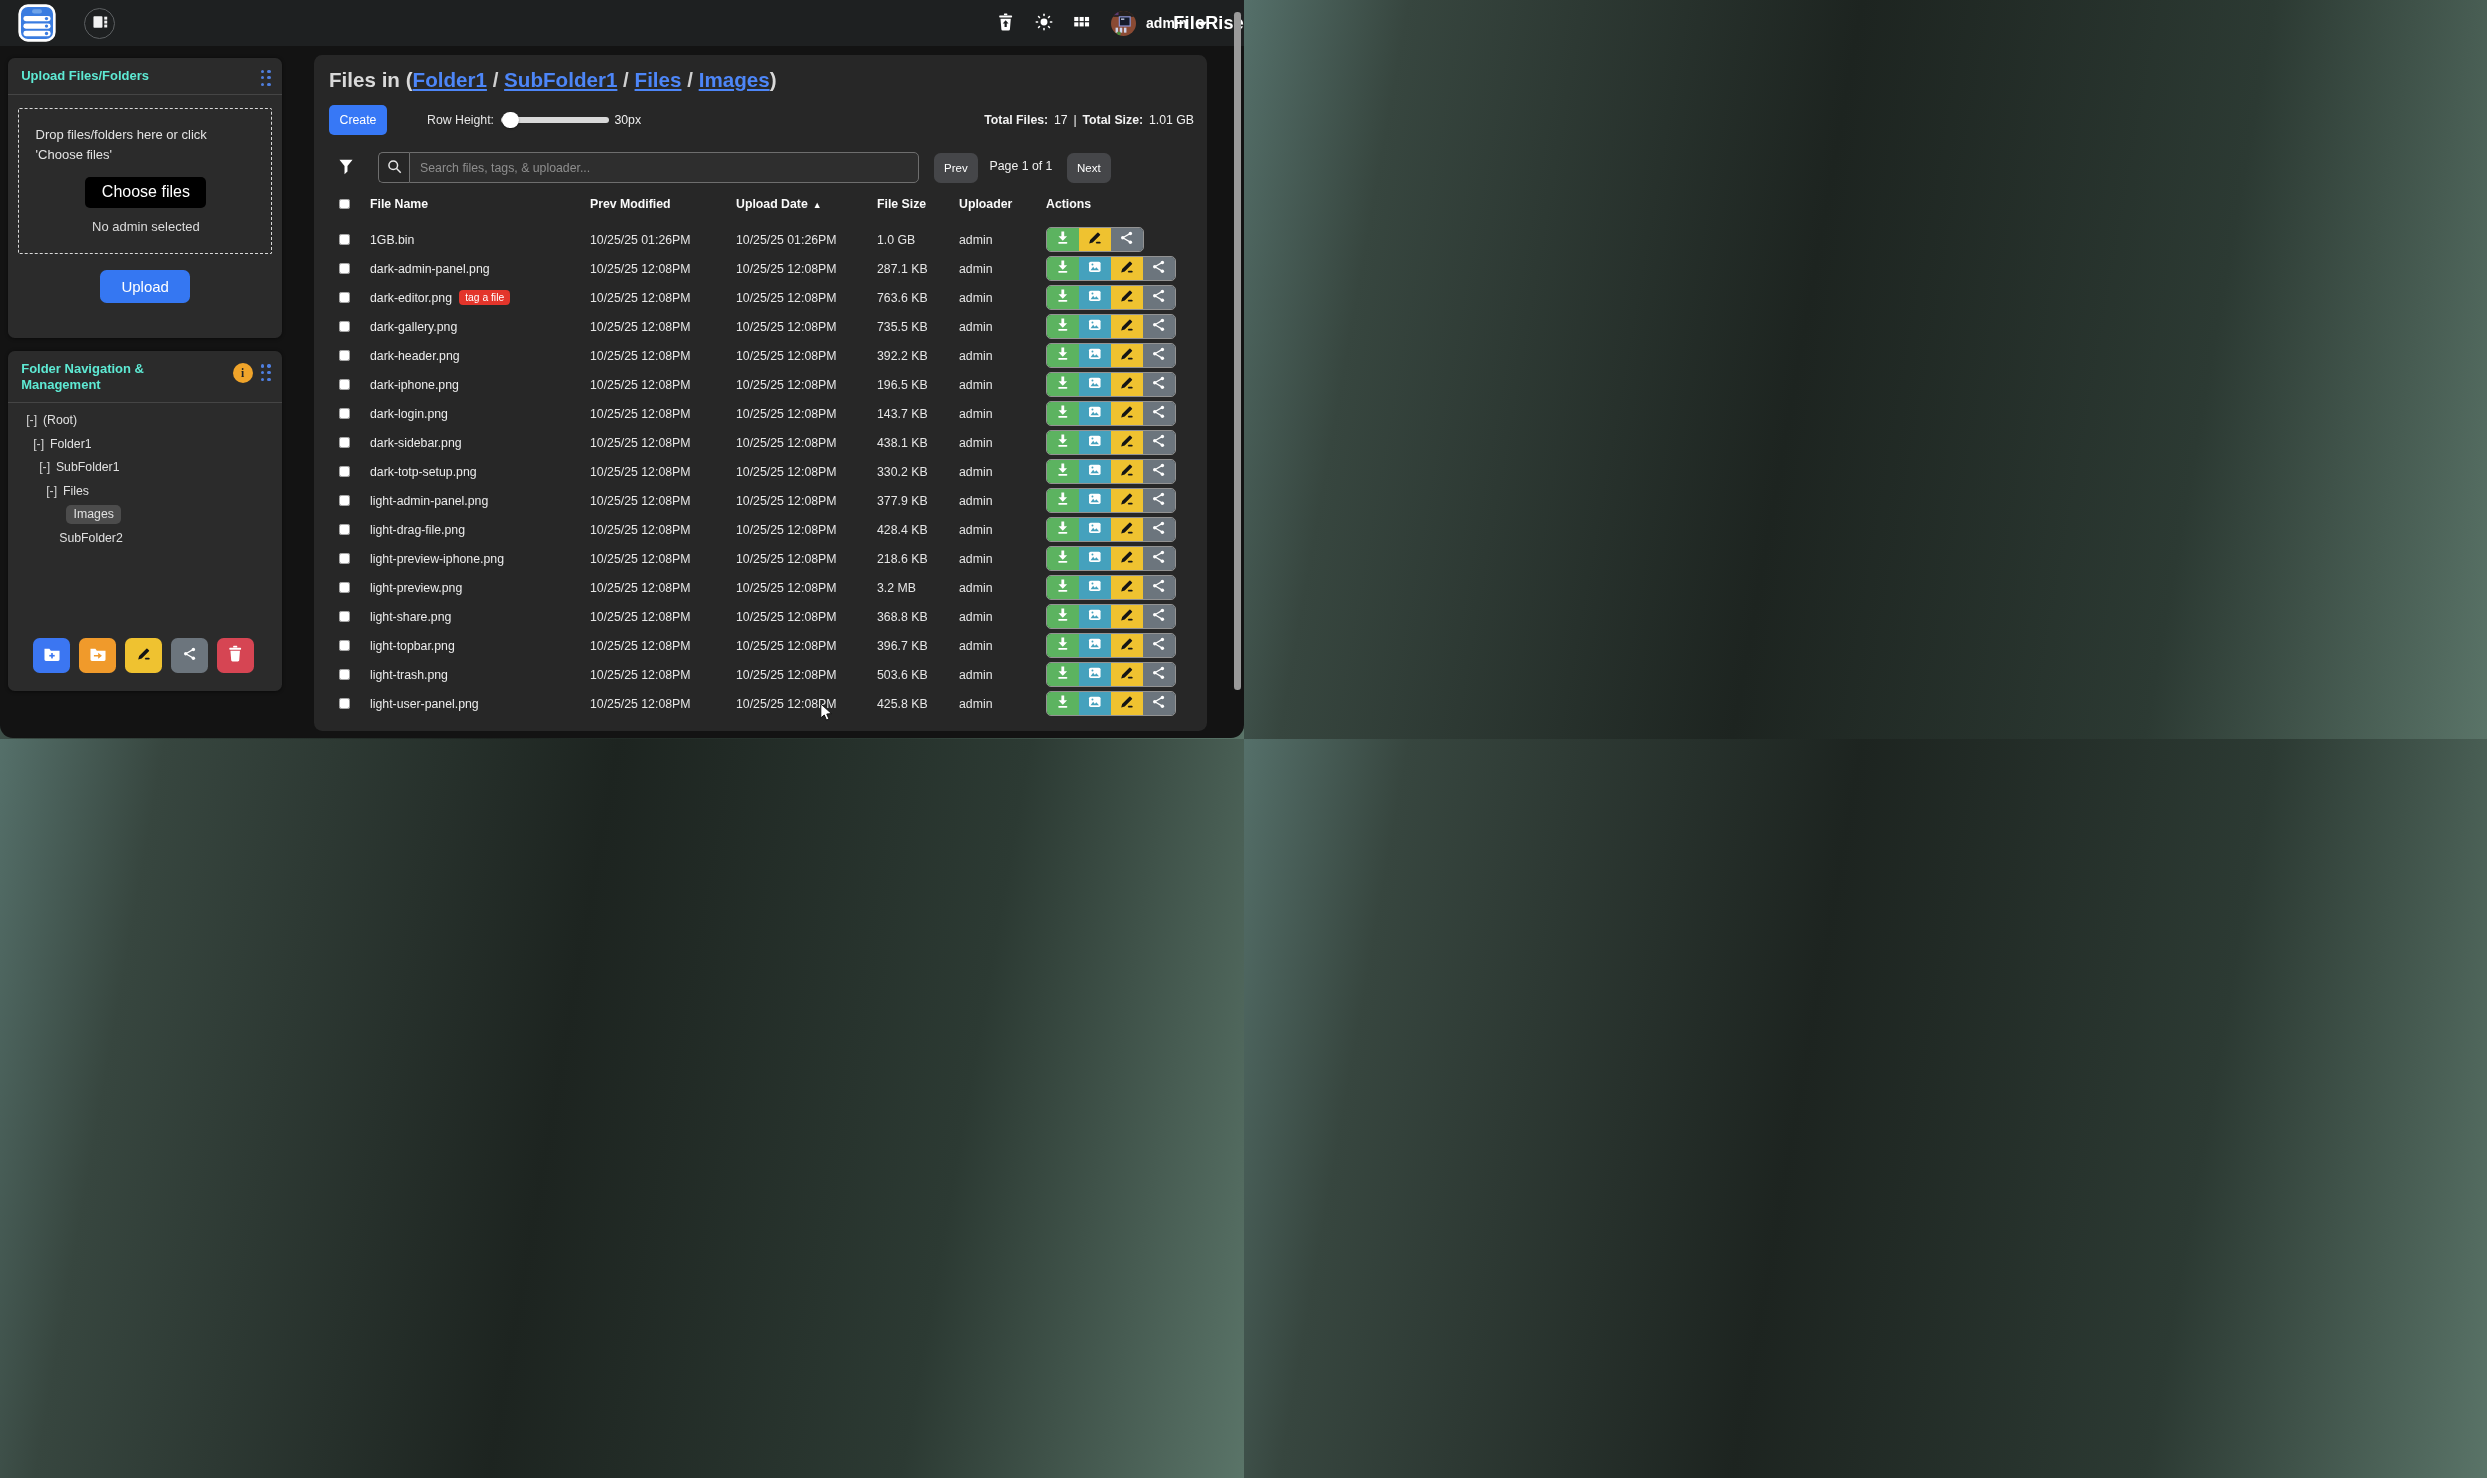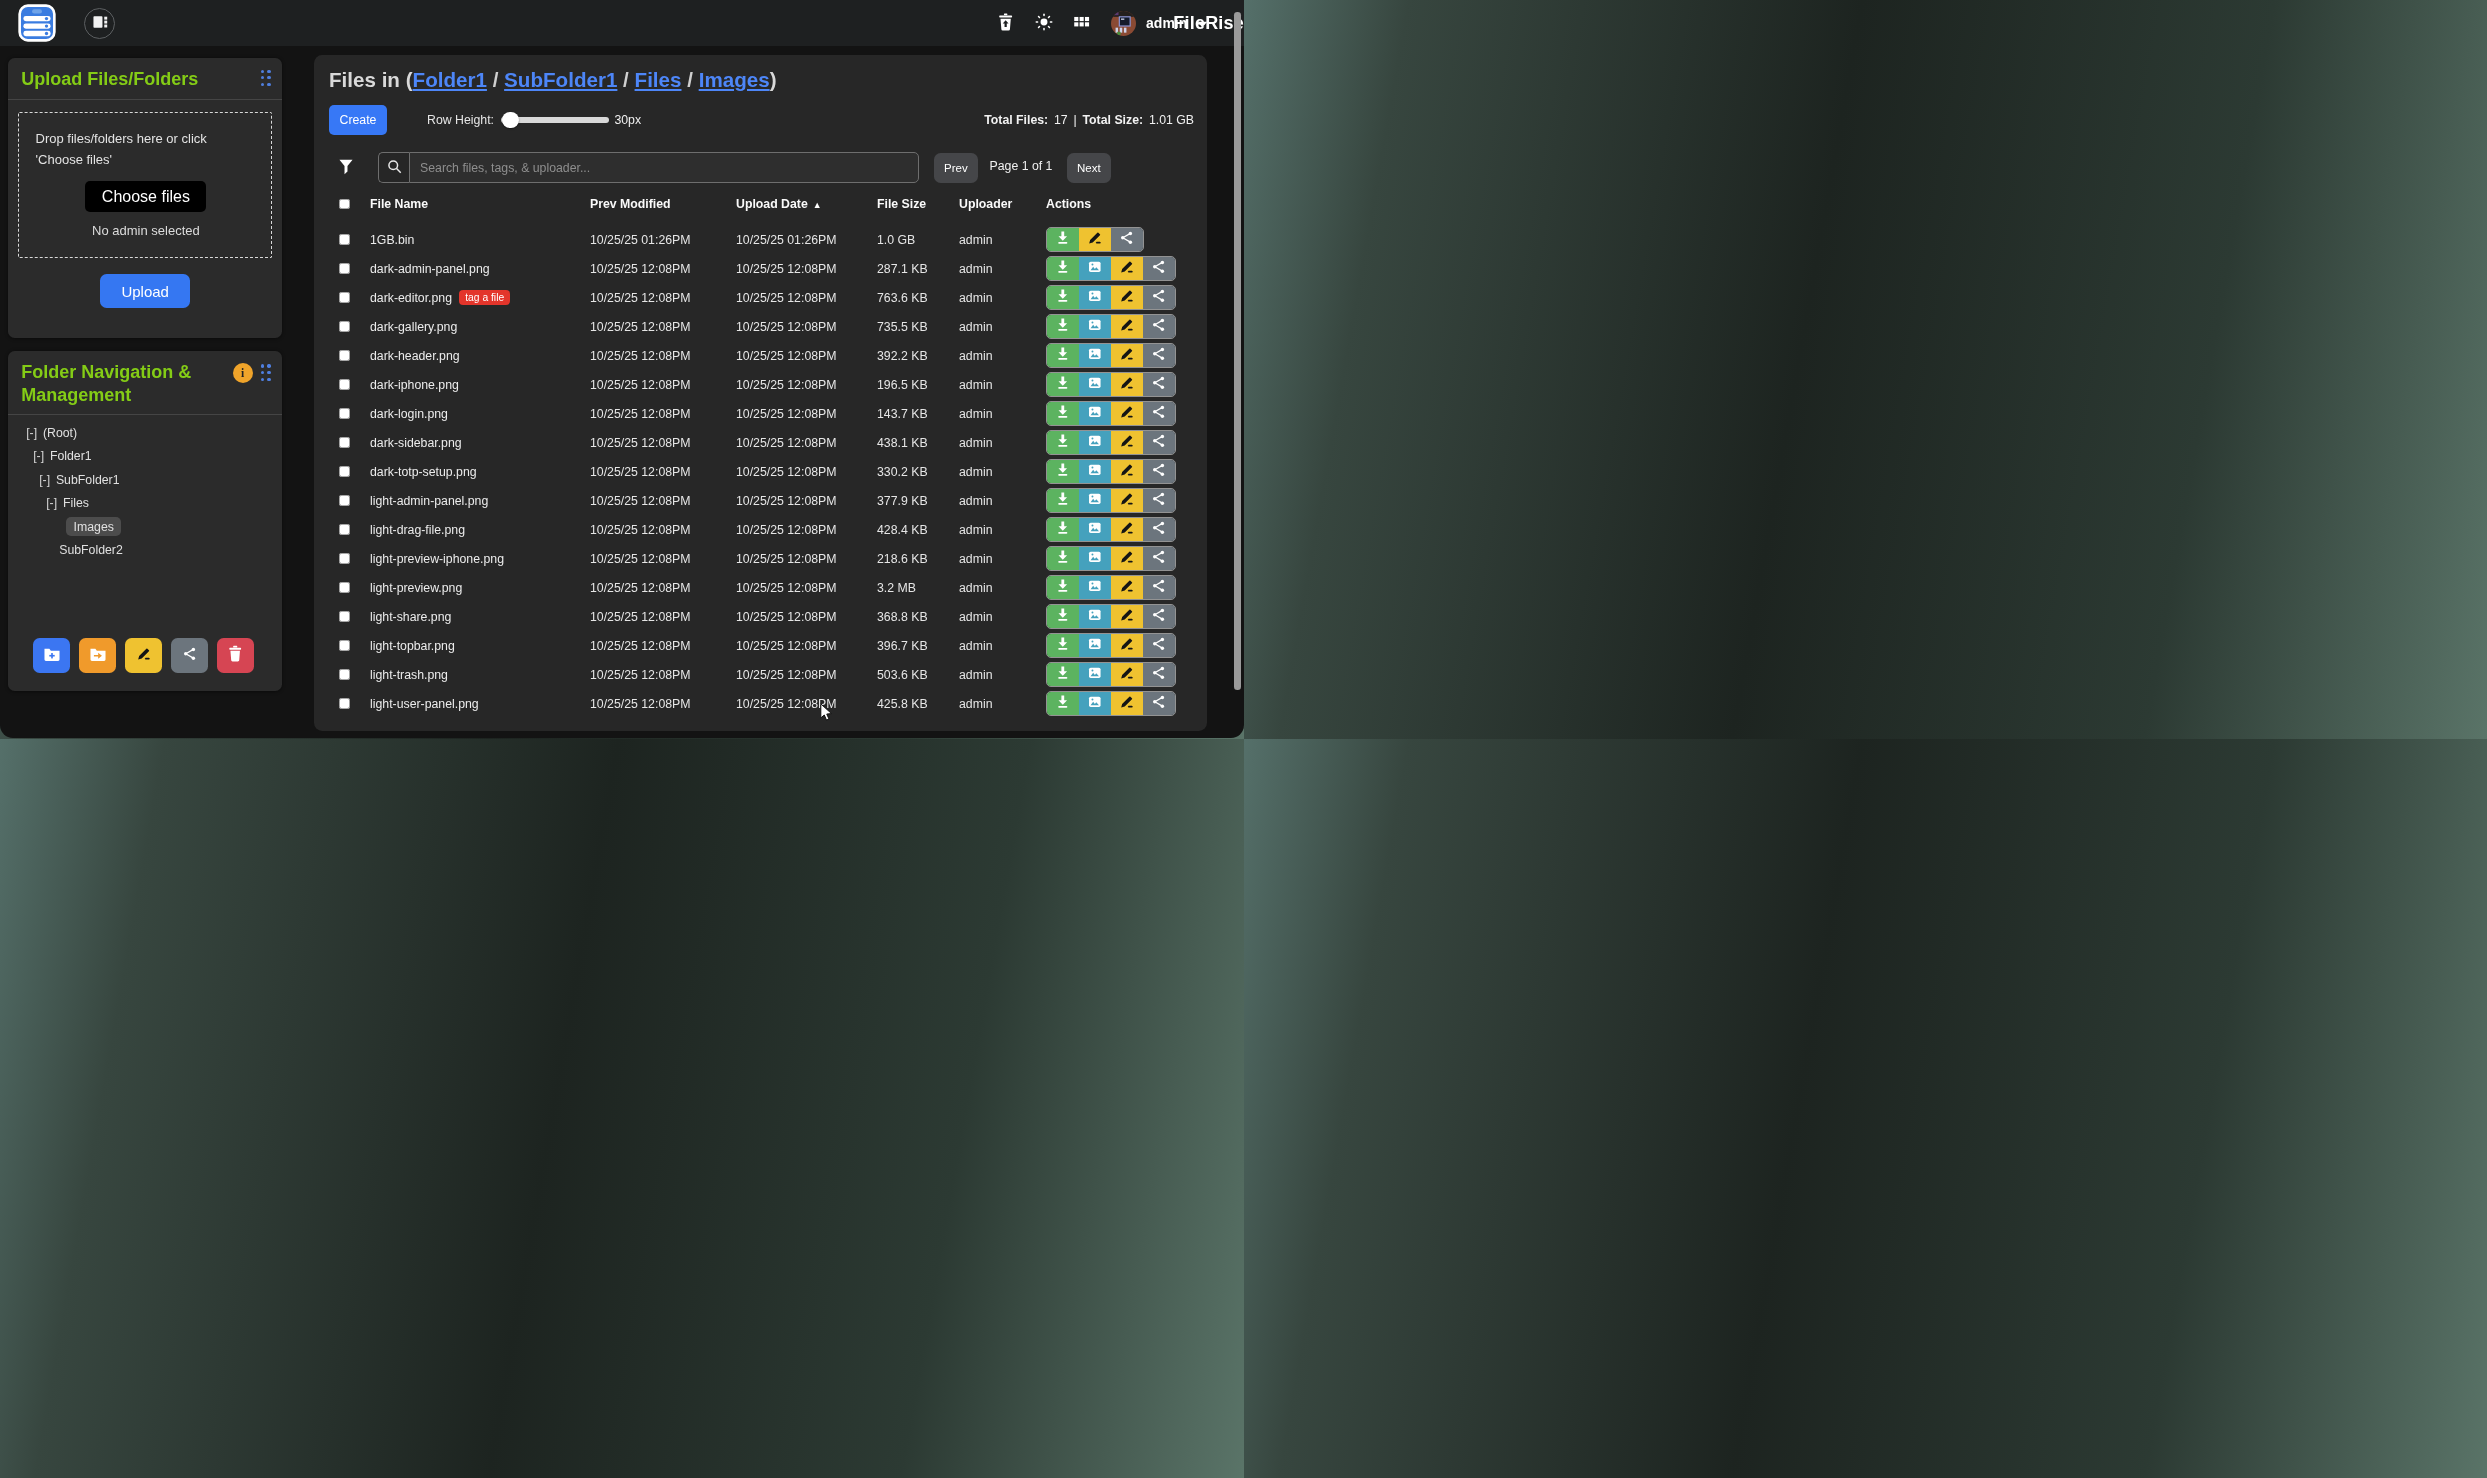--- a/index.html
+++ b/index.html
@@ -29,21 +29,21 @@
 
   
   .scrollbar-thumb { position:absolute; right:3.3px; top:11.5px; width:6.6px; height:678px;
     background:#9a9a9a; border-radius:3.3px; }
 
   
   .card { position:absolute; left:8.2px; width:274px; background:#2b2b2b; border-radius:6.6px;
     box-shadow:0 0.8px 3.3px rgba(0,0,0,.45); }
   .card-head { display:flex; align-items:flex-start; justify-content:space-between;
     padding:10px 11.5px 8.2px 13px; border-bottom:0.8px solid #454545; }
-  .card-title { font-size:18px; font-weight:bold; color:#84cc16; line-height:1.25; }
+  .card-title { font-size:13px; font-weight:bold; color:#5eead4; line-height:1.25; }
   .head-tools { display:flex; align-items:center; gap:8.2px; margin-top:1.6px; }
   .dots-handle { display:grid; grid-template-columns:repeat(2,3.3px); grid-gap:3.3px; cursor:grab; }
   .dots-handle i { width:3.3px; height:3.3px; border-radius:50%; background:#4f7fe0; }
   .info-btn { width:20px; height:20px; border-radius:50%; background:#f0a42a; color:#222;
     font-weight:bold; font-size:11.5px; display:flex; align-items:center; justify-content:center;
     border:none; cursor:pointer; font-family:"Liberation Serif", serif; }
 
   .upload-card { top:58px; height:280px; }
   .dropzone { margin:12.3px 10px 0 10px; height:146px; border:1.6px dashed #d8d8d8; border-radius:1.6px;
     padding:16.4px 15px 0 16.4px; cursor:pointer; }

